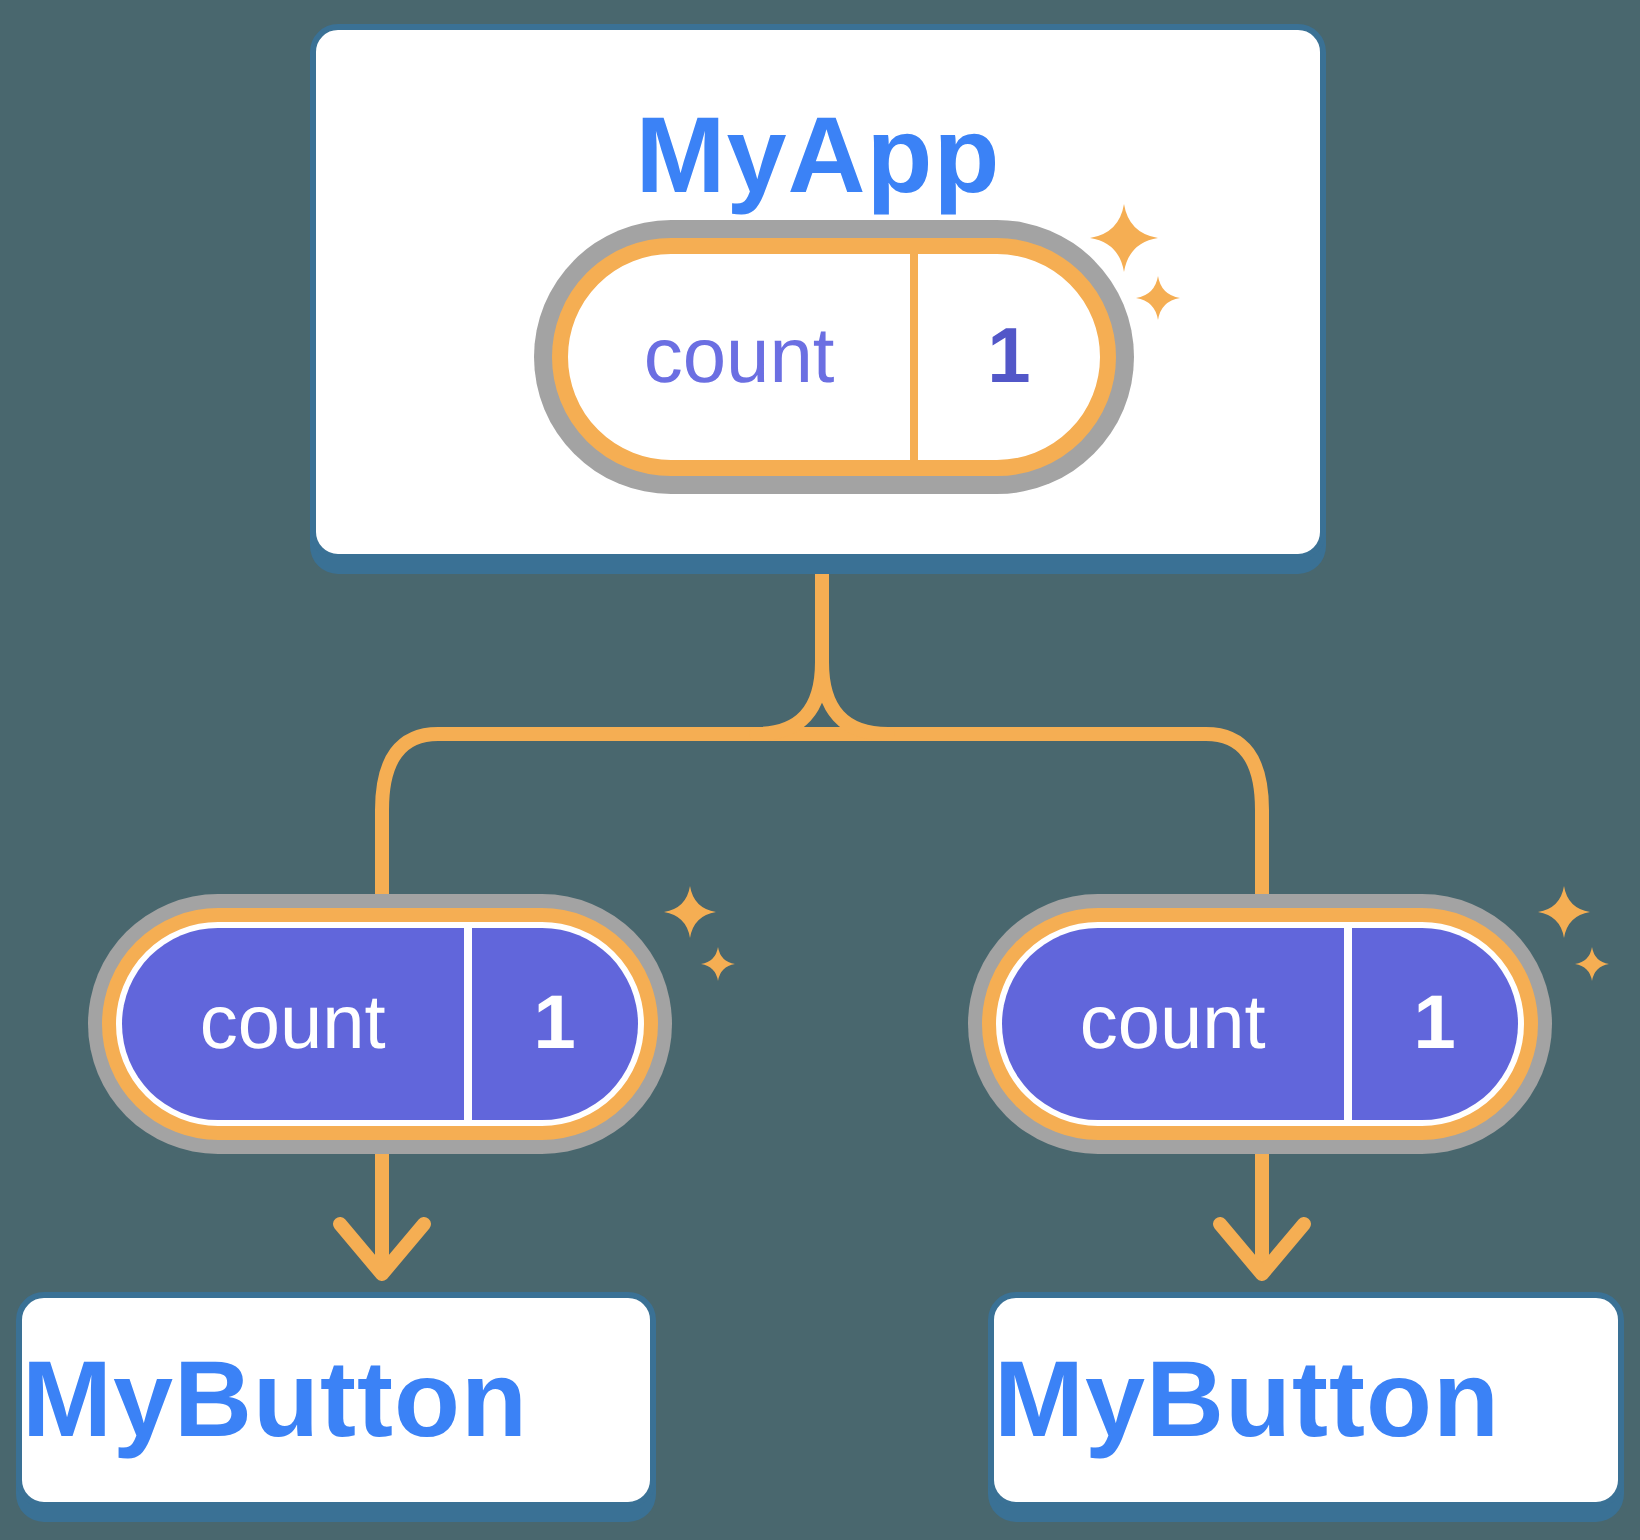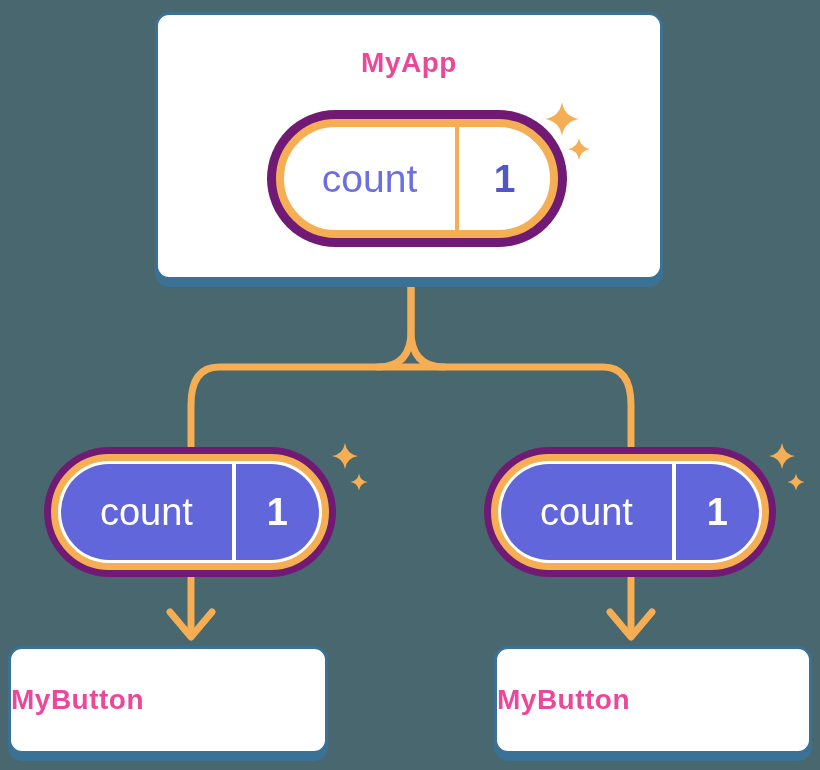--- a/index.html
+++ b/index.html
@@ -19,27 +19,27 @@
   .card{
     position:absolute;z-index:2;box-sizing:border-box;
     background:#ffffff;border:3px solid #3a7195;border-radius:14px;
     box-shadow:0 7px 0 0 #3a7195;
   }
   .root-card{left:155px;top:12px;width:508px;height:268px;}
   .child-card{width:320px;height:108px;display:flex;align-items:center;justify-content:flex-start;}
   .child-card.left{left:8px;top:646px;}
   .child-card.right{left:494px;top:646px;width:318px;}
   .card-title{
-    text-align:center;color:#ec4899;font-size:28px;font-weight:600;
+    text-align:center;color:#3b82f6;font-size:54px;font-weight:600;
     letter-spacing:.5px;
   }
   .root-card .card-title{margin-top:32px;}
 
   
-  .pill{position:absolute;z-index:2;box-sizing:border-box;background:#701a75;}
+  .pill{position:absolute;z-index:2;box-sizing:border-box;background:#a3a3a3;}
   .state-pill{left:109px;top:95px;width:300px;height:137px;border-radius:70px;padding:9px;}
   .state-pill .ring{
     box-sizing:border-box;width:100%;height:100%;
     border:8px solid #f5ae53;border-radius:60px;background:#ffffff;
     display:flex;align-items:stretch;overflow:hidden;
   }
   .state-pill .seg{display:flex;align-items:center;justify-content:center;font-size:39px;}
   .state-pill .seg.lbl{flex:1.88;color:#6b6fe2;}
   .state-pill .seg.val{flex:1;color:#5257c8;font-weight:700;}
   .state-pill .divider{width:4px;background:#f5ae53;}

